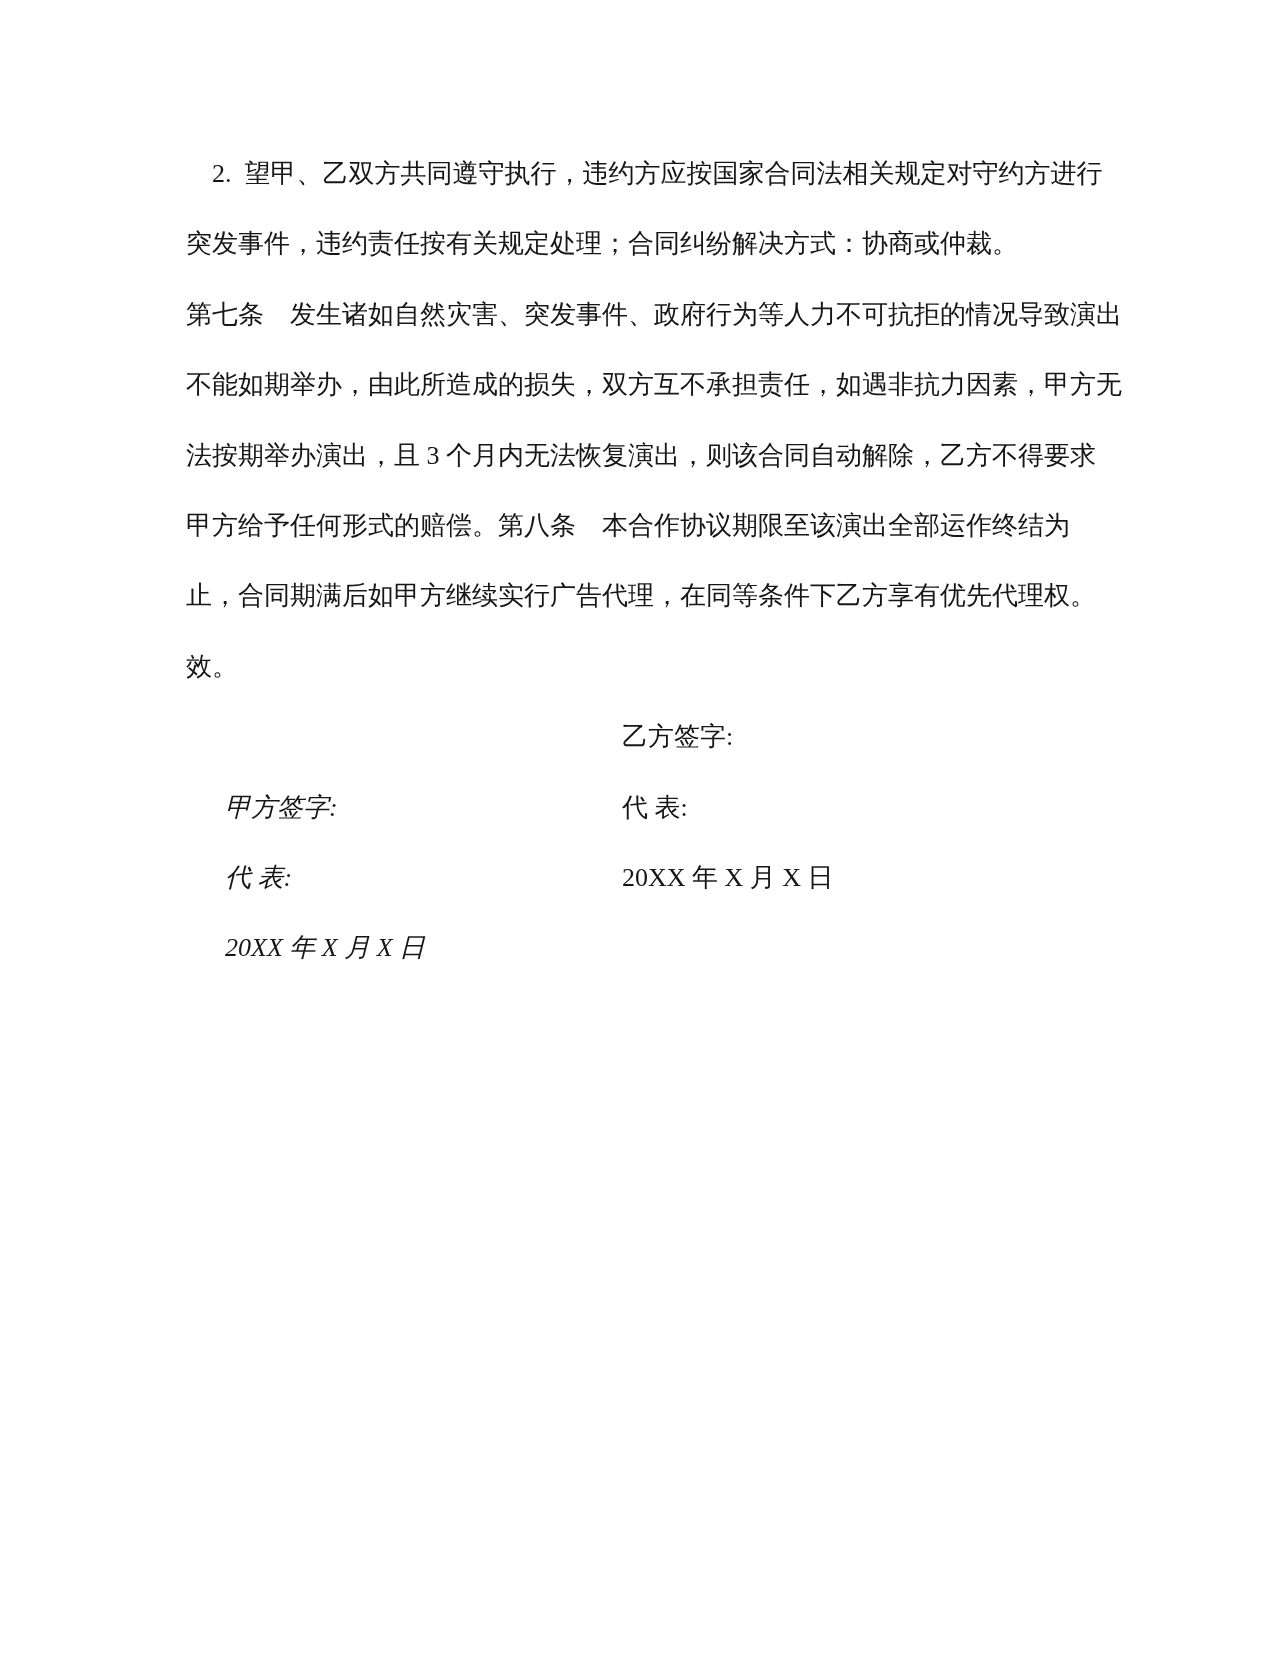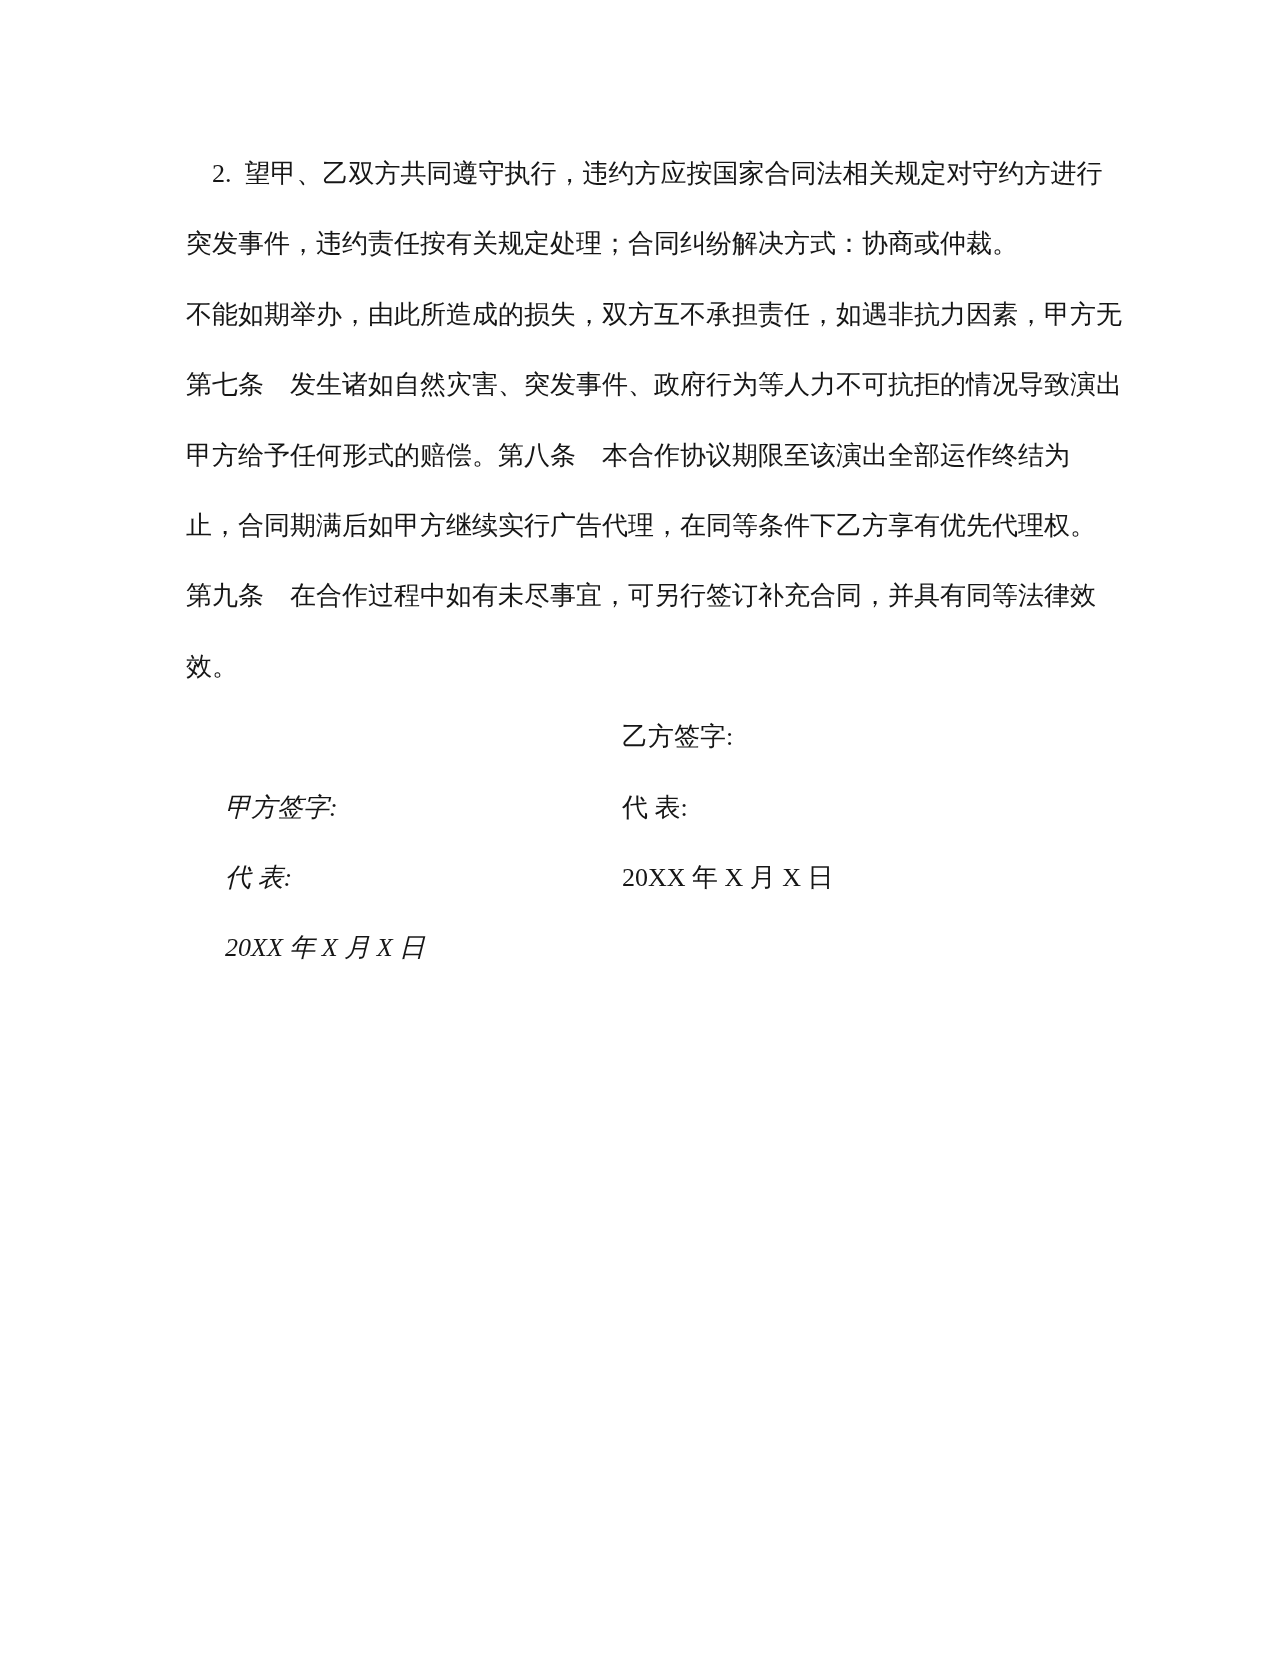--- a/index.html
+++ b/index.html
@@ -52,25 +52,25 @@
   }
 </style>
 </head>
 <body>
 
 <div class="page">
   <div class="doc-lines">
 
     <div class="line indent">2.  望甲、乙双方共同遵守执行，违约方应按国家合同法相关规定对守约方进行</div>
     <div class="line">突发事件，违约责任按有关规定处理；合同纠纷解决方式：协商或仲裁。</div>
+    <div class="line">第七条　发生诸如自然灾害、突发事件、政府行为等人力不可抗拒的情况导致演出</div>
     <div class="line">不能如期举办，由此所造成的损失，双方互不承担责任，如遇非抗力因素，甲方无</div>
-    <div class="line">第七条　发生诸如自然灾害、突发事件、政府行为等人力不可抗拒的情况导致演出</div>
+    <div class="line">法按期举办演出，且 3 个月内无法恢复演出，则该合同自动解除，乙方不得要求</div>
     <div class="line">甲方给予任何形式的赔偿。第八条　本合作协议期限至该演出全部运作终结为</div>
     <div class="line">止，合同期满后如甲方继续实行广告代理，在同等条件下乙方享有优先代理权。</div>
-    <div class="line">第九条　在合作过程中如有未尽事宜，可另行签订补充合同，并具有同等法律效</div>
     <div class="line">效。</div>
 
     <div class="line sig-line">
       <span class="col-a">甲方签字:</span>
       <span class="col-b">乙方签字:</span>
     </div>
 
     <div class="line sig-line">
       <span class="col-a">代 表:</span>
       <span class="col-b">代 表:</span>

